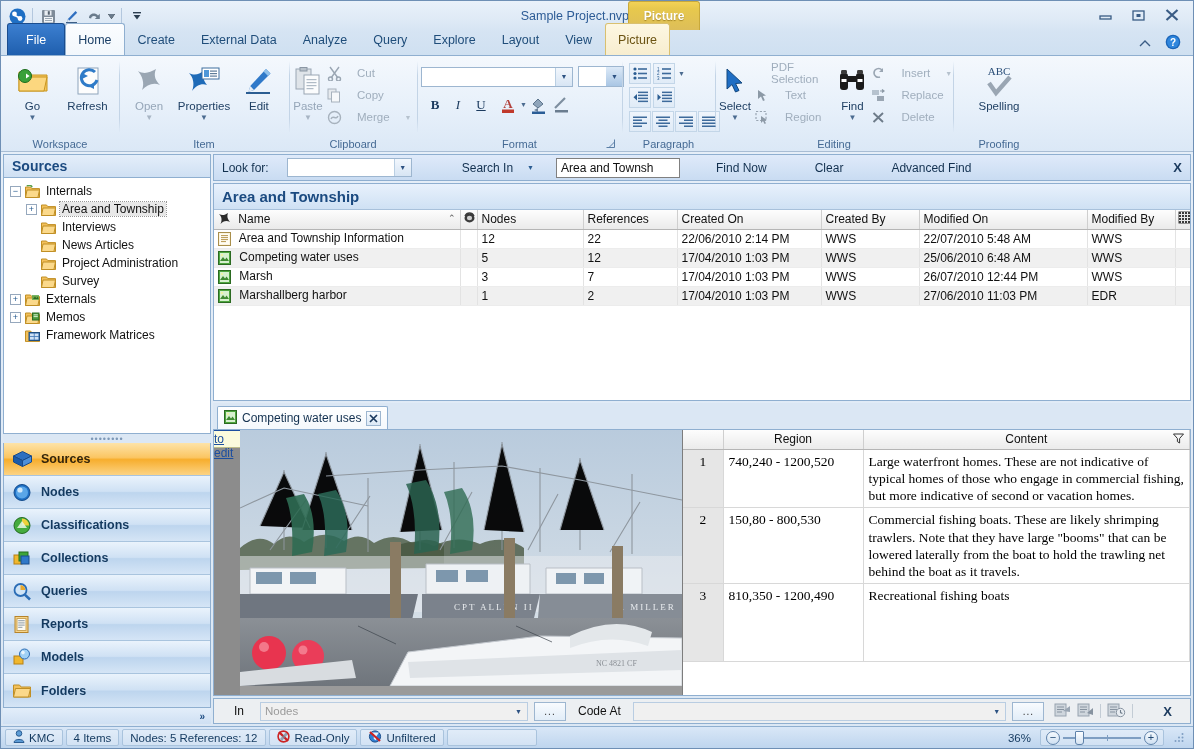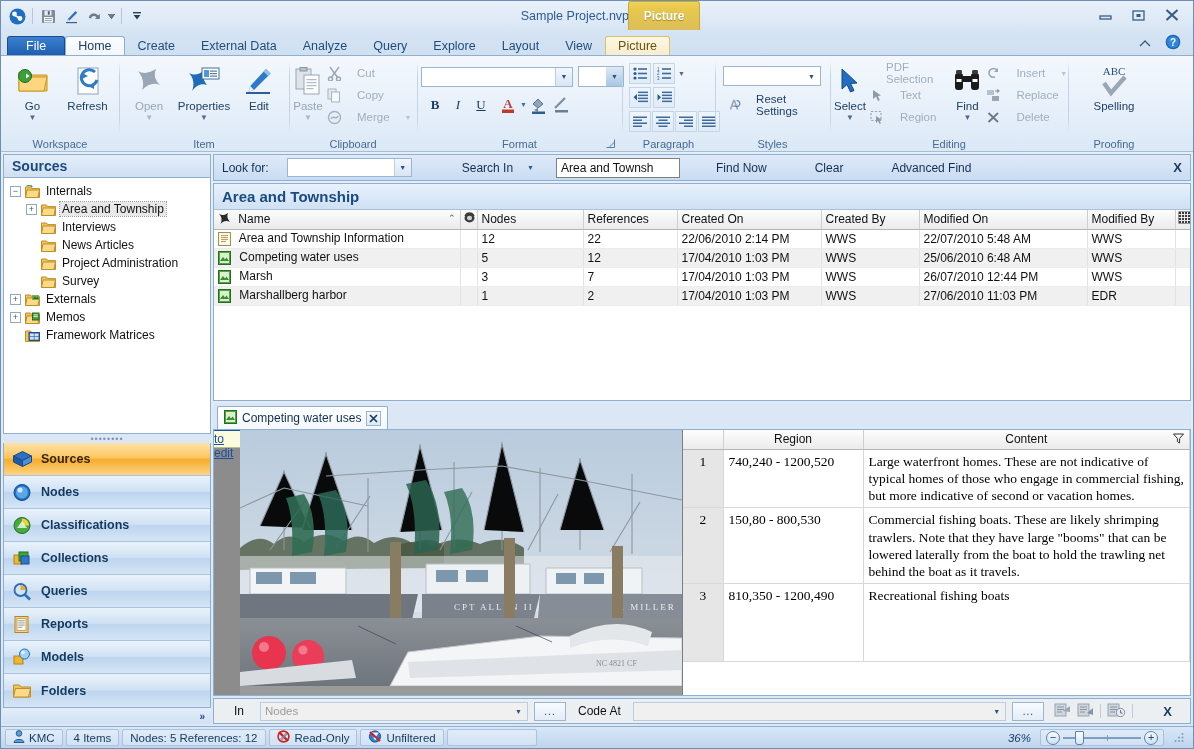--- a/index.html
+++ b/index.html
@@ -46,21 +46,21 @@
   }
 
   
   .tabstrip {
     height: 25px; flex:0 0 25px; display:flex; align-items:flex-end;
     padding-left: 6px; position:relative;
     background: linear-gradient(180deg,#d6e4f3 0%,#cfe0f1 100%);
     border-bottom:1px solid #8fafd0;
   }
   .tab {
-    height: 19px; padding: 0 12px; display:flex; align-items:center;
+    height: 32px; padding: 0 12px; display:flex; align-items:center;
     font-size: 12.5px; color:#1f4d7a; cursor:default;
     border:1px solid transparent; border-bottom:none;
     border-radius: 3px 3px 0 0;
   }
   .tab.file {
     background: linear-gradient(180deg,#3c7fd0 0%, #1f5fae 100%);
     color:#fff; border-color:#1a4d8f; padding:0 18px; font-weight:normal;
   }
   .tab.active {
     background: linear-gradient(180deg,#fbfdff 0%, #f2f7fc 100%);
@@ -233,21 +233,21 @@
   .dotbtn { width:32px; height:19px; border:1px solid #9db6d0; background:linear-gradient(180deg,#f8fbfe,#e2edf8);
             display:flex; align-items:center; justify-content:center; letter-spacing:1px; font-size:10px; color:#333; cursor:default;}
 
   .statusbar {
     height:22px; flex:0 0 22px; display:flex; align-items:center; gap:0px;
     background: linear-gradient(180deg,#d9e7f7 0%, #bed5ee 100%);
     border-top:1px solid #8fafd0; padding:10px 4px; font-size:11.5px; color:#13395f;
   }
   .scell { display:flex; align-items:center; gap:4px; height:17px; padding:0 7px;
            border:1px solid #a9c3dd; border-radius:2px; background:rgba(255,255,255,.28); margin-right:3px; }
-  .zoomwrap { margin-left:auto; display:flex; align-items:center; gap:9px; padding-right:4px;font-style:italic;}
+  .zoomwrap { margin-left:auto; display:flex; align-items:center; gap:9px; padding-right:4px;}
   .zoomtrack { width:124px; height:17px; display:flex; align-items:center; position:relative;
                border:1px solid #a9c3dd; border-radius:2px; background:rgba(255,255,255,.25); padding:0 5px;}
   .zline { position:absolute; left:22px; right:22px; height:2px; background:#7e9ec2; }
   .zknob { position:absolute; left:34px; width:9px; height:14px; background:linear-gradient(180deg,#fcfeff,#d6e4f3);
            border:1px solid #5e82aa; border-radius:1px 1px 3px 3px; }
   .ztick { position:absolute; left:66px; width:1px; height:6px; background:#7e9ec2; }
   .zbtn { width:14px; height:14px; border:1px solid #5e82aa; border-radius:50%;
           background:linear-gradient(180deg,#f5fafe,#cfe0f2); display:flex; align-items:center;
           justify-content:center; font-size:11px; line-height:1; color:#234a74; cursor:default; z-index:2;}
 </style>
@@ -594,37 +594,20 @@
                 <rect x="0" y="3.5" width="14" height="1.5" fill="#3d6a9b"></rect>
                 <rect x="0" y="6.5" width="14" height="1.5" fill="#3d6a9b"></rect>
                 <rect x="0" y="9.5" width="14" height="1.5" fill="#3d6a9b"></rect>
               </svg>
           </div>
         </div>
       </div>
       <div class="rgroup-label">Paragraph</div>
     </div>
 
-    <div class="rgroup" style="width:115px;">
-      <div class="rgroup-body" style="flex-direction:column; gap:8px; padding-top:8px; padding-left:4px;">
-        <div class="combo" style="width:98px; height:20px;">
-          <div class="field"></div>
-          <div class="arrow" style="background:transparent;border-left:none;">▼</div>
-        </div>
-        <div class="smallbtn">
-          <svg width="16" height="16" viewBox="0 0 16 16">
-              <path d="M3 13 L7 2 L9 2 L13 13 L11 13 L10 10 L6 10 L5 13z" fill="#9aa6b3"></path>
-              <path d="M6.6 8.4 L9.4 8.4 L8 4.6z" fill="#eef2f6"></path>
-              <path d="M11 3 a3.4 3.4 0 1 1 -2 6" stroke="#5f86b0" stroke-width="1.4" fill="none"></path>
-            </svg>
-          <span class="lbl">Reset Settings</span>
-        </div>
-      </div>
-      <div class="rgroup-label">Styles</div>
-    </div>
 
     <div class="rgroup" style="width:238px;">
       <div class="rgroup-body">
         <div class="bigbtn" style="width:48px;">
           <div class="glyph">
             <svg width="26" height="28" viewBox="0 0 26 28">
                 <path d="M5 2 L5 22 L10 17.5 L13.5 25 L17 23.5 L13.5 16.5 L20 16z" fill="#1f6ec4" stroke="#14487e"></path>
               </svg>
           </div>
           <div class="lbl">Select</div>

